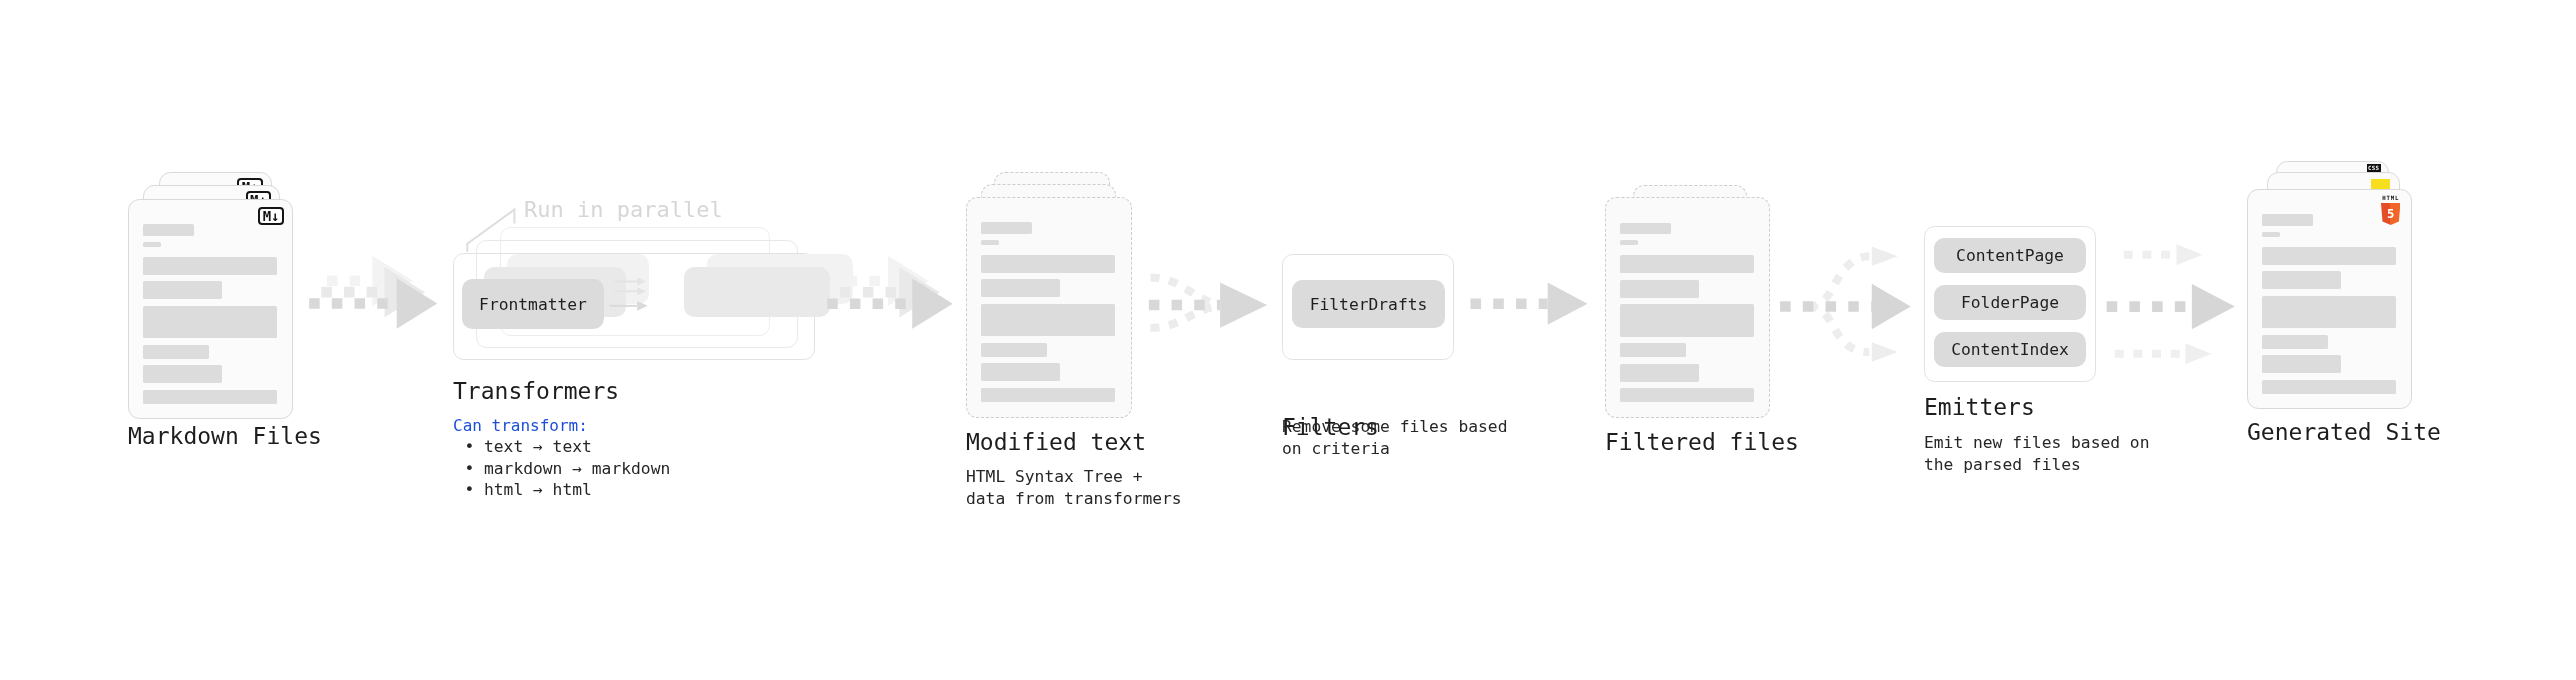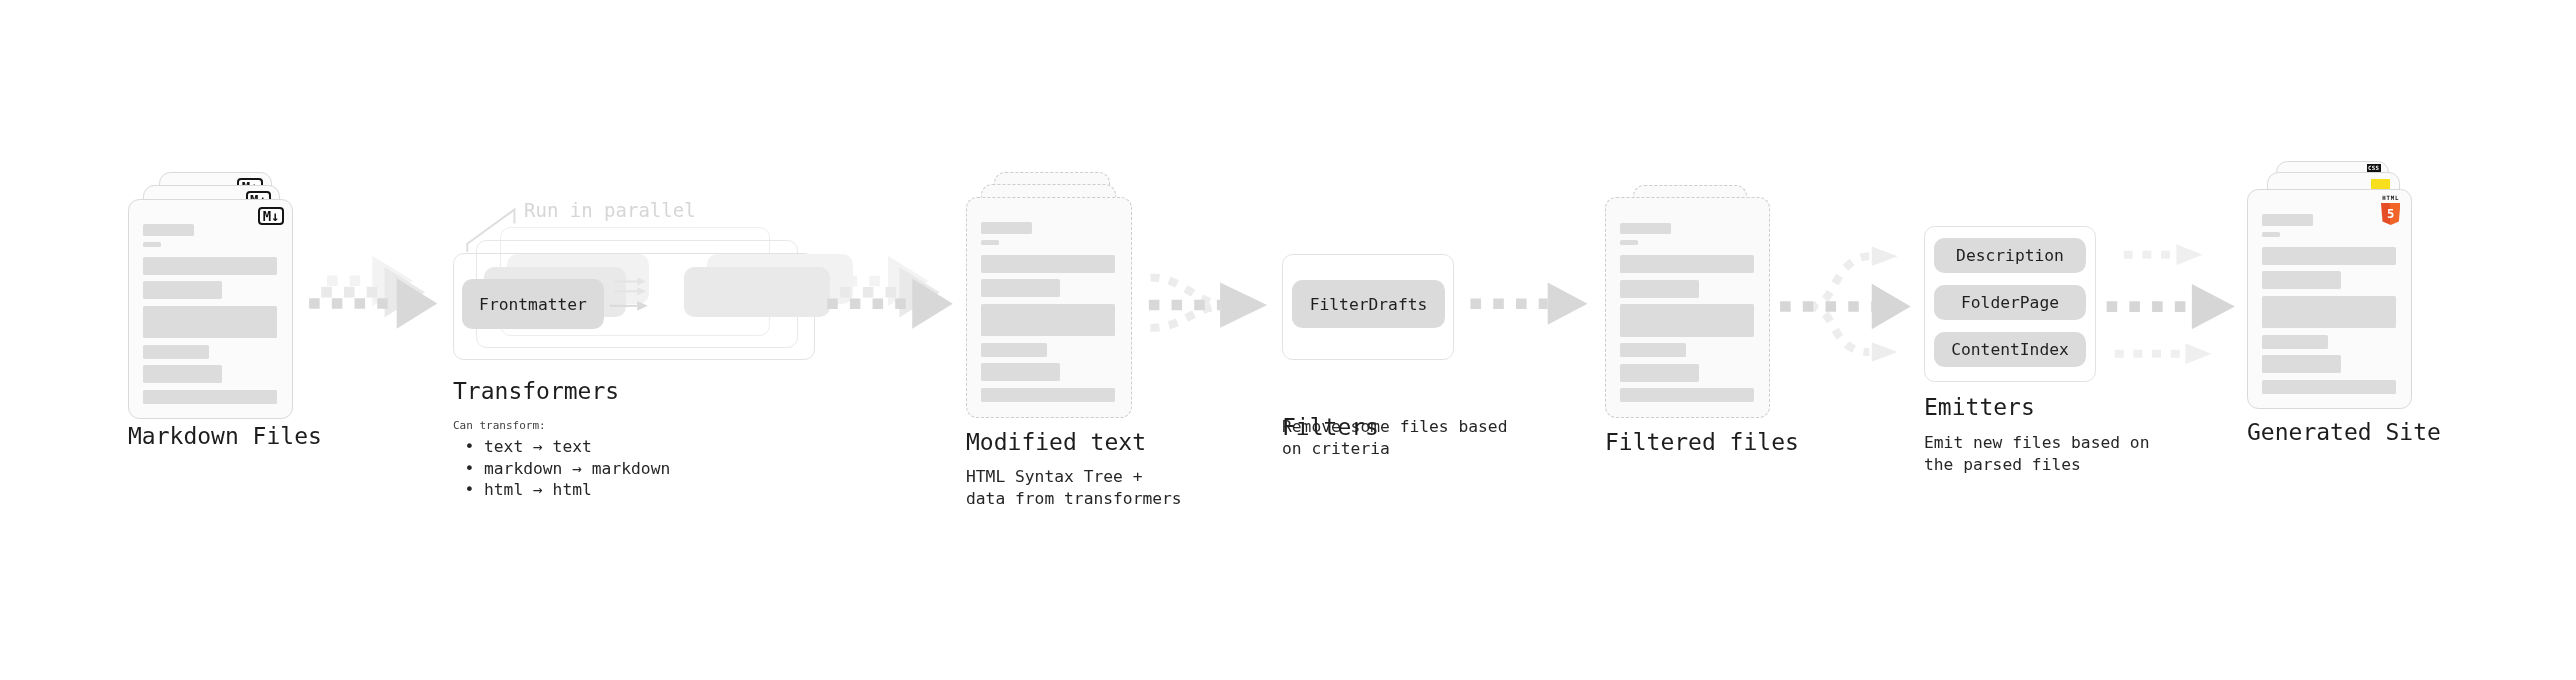--- a/index.html
+++ b/index.html
@@ -41,23 +41,23 @@
   .gbox{position:absolute;box-sizing:border-box;border-radius:10.6px;border:1.6px solid #e2e2e2;background:transparent;}
   .gbox.l2{border-color:#e8e8e8;}
   .gbox.l3{border-color:#ededed;}
   .pill{position:absolute;background:#dbdbdb;border-radius:10.6px;display:flex;align-items:center;
     justify-content:center;font-size:16.3px;color:#1f1f1f;}
   .pill.ghost2{background:#e9e9e9;}
   .pill.ghost3{background:#f2f2f2;}
   
   .stage-label{position:absolute;font-size:23px;line-height:24.4px;color:#1d1d1d;white-space:nowrap;}
   .stage-desc{position:absolute;font-size:16.3px;line-height:22px;color:#262626;white-space:pre-line;}
-  .caption{position:absolute;font-size:11px;line-height:19.5px;color:#404040;white-space:nowrap;}
+  .caption{position:absolute;font-size:16px;line-height:19.5px;color:#1d4ed8;white-space:nowrap;}
   .bullets{position:absolute;font-size:16.3px;line-height:21.5px;color:#262626;padding-left:11.4px;}
-  .annotation{position:absolute;font-size:19px;line-height:18px;color:#d6d6d6;white-space:nowrap;}
+  .annotation{position:absolute;font-size:22px;line-height:18px;color:#d6d6d6;white-space:nowrap;}
   svg{position:absolute;overflow:visible;}
 </style>
 </head>
 <body>
 
 <div class="canvas">
 
   <div class="stack" style="left:128px;top:172px;width:165px;height:247px;">
     <div class="file solid" style="left:31px;top:0;width:113px;height:211px;z-index:1;">
       <span class="md-badge back">M↓</span>
@@ -202,21 +202,21 @@
   <svg style="left:1776px;top:236px;" width="138" height="142" viewBox="0 0 170 175">
     <path d="M 40 87 C 64 87, 68 62, 80 47 C 90 32, 102 25, 115 25" fill="none" stroke="#ededed" stroke-width="10" stroke-dasharray="11 12"></path>
     <polygon points="118,13 118,37 150,25" fill="#ededed"></polygon>
     <path d="M 40 87 C 64 87, 68 112, 80 126 C 90 139, 102 143, 115 143" fill="none" stroke="#ededed" stroke-width="10" stroke-dasharray="11 12"></path>
     <polygon points="118,131 118,155 150,143" fill="#ededed"></polygon>
     <line x1="5" y1="87" x2="118" y2="87" stroke="#d6d6d6" stroke-width="13" stroke-dasharray="13 15"></line>
     <polygon points="118,59 118,115 166,87" fill="#d6d6d6"></polygon>
   </svg>
 
   <div class="gbox" style="left:1924px;top:226px;width:172px;height:156px;"></div>
-  <div class="pill" style="left:1934px;top:238px;width:152px;height:35px;">Description</div>
+  <div class="pill" style="left:1934px;top:238px;width:152px;height:35px;">ContentPage</div>
   <div class="pill" style="left:1934px;top:285px;width:152px;height:35px;">FolderPage</div>
   <div class="pill" style="left:1934px;top:332px;width:152px;height:35px;">ContentIndex</div>
   <div class="stage-label" style="left:1924px;top:395px;">Emitters</div>
   <div class="stage-desc" style="left:1924px;top:432px;">Emit new files based on
 the parsed files</div>
 
   <svg style="left:2101px;top:240px;" width="142" height="130" viewBox="0 0 175 160">
     <line x1="28" y1="18" x2="93" y2="18" stroke="#efefef" stroke-width="10" stroke-dasharray="11 12"></line>
     <polygon points="93,5 93,31 125,18" fill="#efefef"></polygon>
     <line x1="17" y1="140" x2="104" y2="140" stroke="#efefef" stroke-width="10" stroke-dasharray="11 12"></line>

